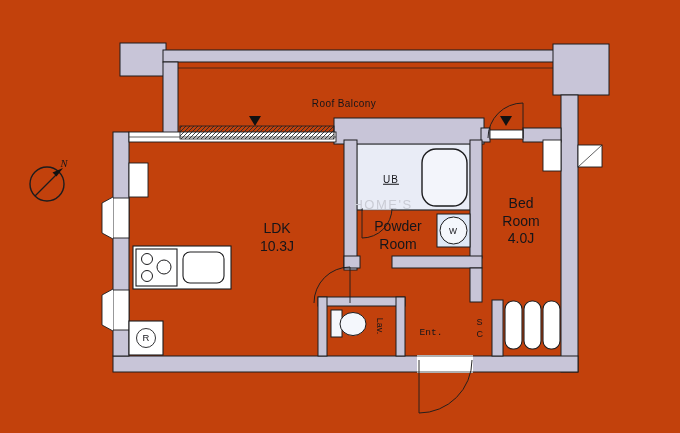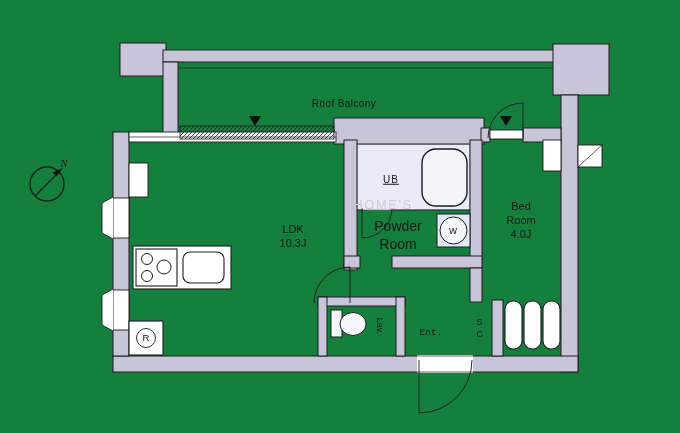--- a/index.html
+++ b/index.html
@@ -1,27 +1,27 @@
 <!DOCTYPE html>
 <html><head>
 <meta charset="utf-8">
 <style>
   html,body{margin:0;padding:0;background:#fff;}
-  .stage{position:relative;width:680px;height:433px;background:#15803d;overflow:hidden;
+  .stage{position:relative;width:680px;height:433px;background:#c2410c;overflow:hidden;
          font-family:"Liberation Sans",sans-serif;}
   .stage svg{position:absolute;left:0;top:0;}
   .wl rect{stroke:#1c1c1e;stroke-width:1;}
   .thin{stroke:#1c1c1e;stroke-width:.7;fill:none;}
   .thin2{stroke:#1c1c1e;stroke-width:.9;}
   .arc{fill:none;stroke:#1c1c1e;stroke-width:.95;}
   .fix{fill:#ffffff;stroke:#1c1c1e;stroke-width:1.1;}
   .lbl{position:absolute;transform:translate(-50%,-50%);color:#15151a;text-align:center;
        white-space:pre-line;line-height:1.25;}
   .lbl-roof{font-size:10px;letter-spacing:.4px;}
-  .lbl-main{font-size:11px;}
+  .lbl-main{font-size:14px;}
   .lbl-ub{font-size:10px;letter-spacing:1px;}
   .lbl-small{font-size:14px;}
   .lbl-ent{font-size:9.5px;}
   .lbl-lav{font-size:9px;transform:translate(-50%,-50%) rotate(90deg);}
   .lbl-sc{font-size:9px;writing-mode:vertical-rl;text-orientation:upright;letter-spacing:2px;}
   .lbl-r{font-size:9.5px;}
   .lbl-n{font-size:10.5px;font-style:italic;font-family:"Liberation Serif",serif;}
   .watermark{font-size:13px;font-weight:normal;color:#c9cbd4;letter-spacing:1.5px;}
 </style>
 </head>
@@ -144,21 +144,21 @@
 
     <g>
       <circle cx="47" cy="184" r="17" fill="none" stroke="#1c1c1e" stroke-width="1.4"></circle>
       <line x1="35" y1="196" x2="57" y2="174" stroke="#1c1c1e" stroke-width="1.2"></line>
       <polygon points="63,168 56.5,176.5 52.5,172.5" fill="#111"></polygon>
     </g>
   </svg>
 
   <div class="lbl lbl-roof" style="left:344px;top:104px;">Roof Balcony</div>
   <div class="lbl watermark" style="left:383px;top:205px;">HOME'S</div>
-  <div class="lbl lbl-main" style="left:277px;top:237px;margin-left:16px;">LDK
+  <div class="lbl lbl-main" style="left:277px;top:237px;">LDK
 10.3J</div>
   <div class="lbl lbl-main" style="left:521px;top:221px;">Bed
 Room
 4.0J</div>
   <div class="lbl lbl-ub" style="left:391px;top:180px;text-decoration:underline;">UB</div>
   <div class="lbl lbl-small" style="left:398px;top:235px;">Powder
 Room</div>
   <div class="lbl lbl-small" style="left:453px;top:231px;font-size:8.5px;">W</div>
   <div class="lbl lbl-lav" style="left:379px;top:326px;">Lav.</div>
   <div class="lbl lbl-ent" style="left:431px;top:333px;font-family:Liberation Mono, monospace;">Ent.</div>

